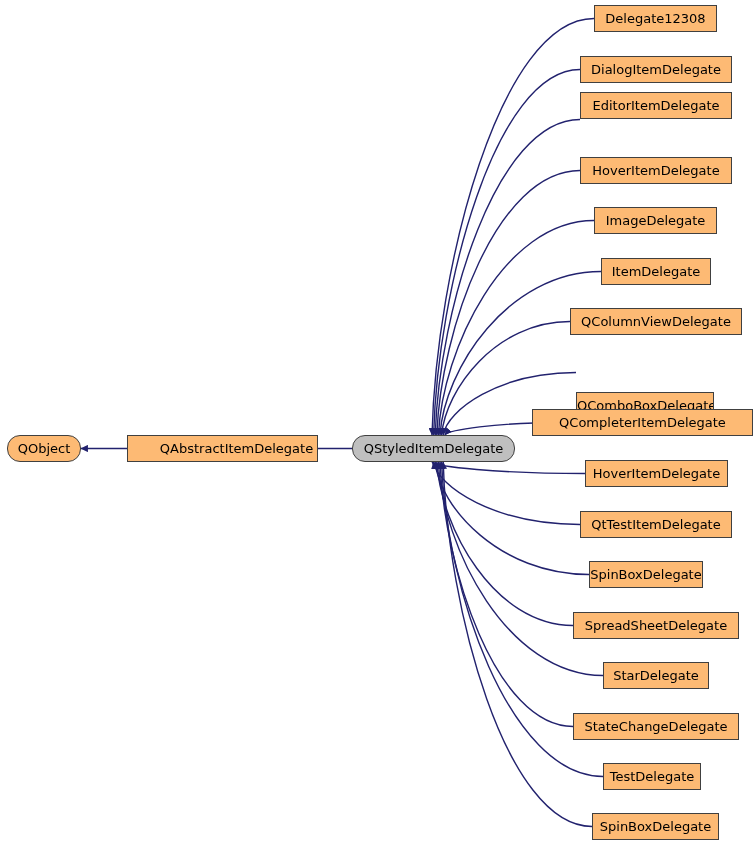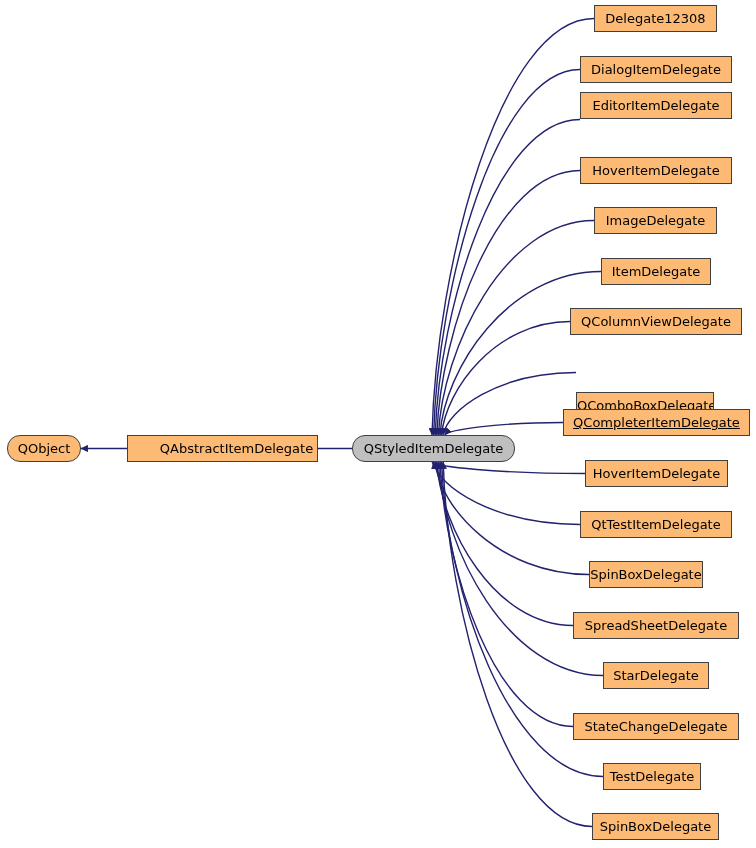--- a/index.html
+++ b/index.html
@@ -83,21 +83,21 @@
       <div class="node" style="left: 127px; top: 435px; width: 191px; padding-left: 28px;">QAbstractItemDelegate</div>
       <div class="node highlight" style="left: 352px; top: 435px; width: 163px; border-radius: 13px;">QStyledItemDelegate</div>
       <div class="node" style="left: 594px; top: 5px; width: 123px;">Delegate12308</div>
       <div class="node" style="left: 580px; top: 56px; width: 152px;">DialogItemDelegate</div>
       <div class="node" style="left: 580px; top: 92px; width: 152px;">EditorItemDelegate</div>
       <div class="node" style="left: 580px; top: 157px; width: 152px;">HoverItemDelegate</div>
       <div class="node" style="left: 594px; top: 207px; width: 123px;">ImageDelegate</div>
       <div class="node" style="left: 601px; top: 258px; width: 110px;">ItemDelegate</div>
       <div class="node" style="left: 570px; top: 308px; width: 172px;">QColumnViewDelegate</div>
       <div class="node" style="left: 576px; top: 380px; width: 138px; margin-top: 12px;">QComboBoxDelegate</div>
-      <div class="node" style="left: 563px; top: 409px; width: 187px; text-decoration: underline;">QCompleterItemDelegate</div>
+      <div class="node" style="left: 532px; top: 409px; width: 221px;">QCompleterItemDelegate</div>
       <div class="node" style="left: 585px; top: 460px; width: 143px;">HoverItemDelegate</div>
       <div class="node" style="left: 580px; top: 511px; width: 152px;">QtTestItemDelegate</div>
       <div class="node" style="left: 589px; top: 561px; width: 114px;">SpinBoxDelegate</div>
       <div class="node" style="left: 573px; top: 612px; width: 166px;">SpreadSheetDelegate</div>
       <div class="node" style="left: 603px; top: 662px; width: 106px;">StarDelegate</div>
       <div class="node" style="left: 573px; top: 713px; width: 166px;">StateChangeDelegate</div>
       <div class="node" style="left: 603px; top: 763px; width: 98px;">TestDelegate</div>
       <div class="node" style="left: 592px; top: 813px; width: 127px;">SpinBoxDelegate</div>
     </div>
 

